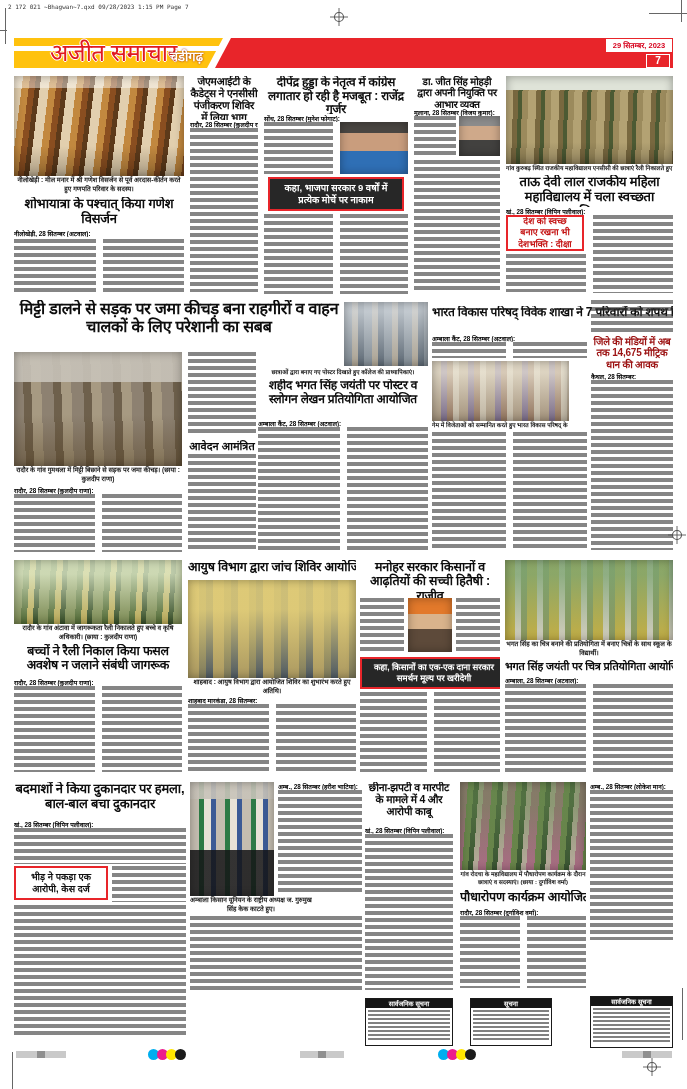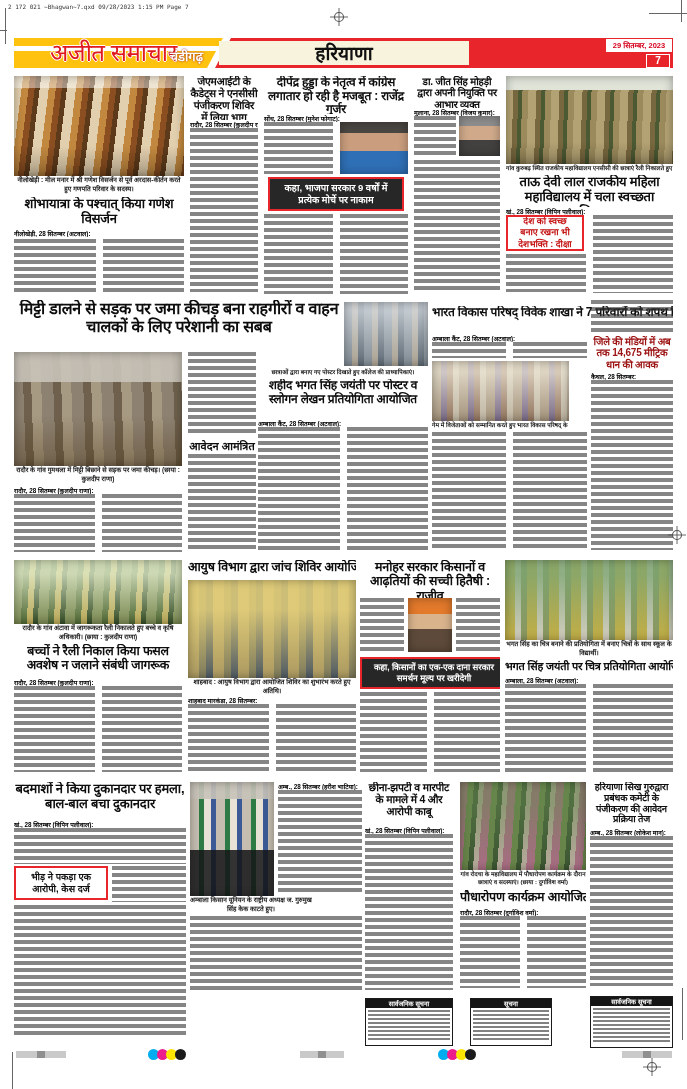--- a/index.html
+++ b/index.html
@@ -95,21 +95,20 @@
     <line x1="12" y1="0" x2="12" y2="24" stroke="#555" stroke-width="1.2"></line>
     <line x1="0" y1="12" x2="24" y2="12" stroke="#555" stroke-width="1.2"></line>
   </svg>
 
   <div class="mast">
     <div class="mast-logo-back"></div>
     <div class="mast-logo">
       <span class="logo-text">अजीत समाचार</span>
       <span class="logo-city">चंडीगढ़</span>
     </div>
-    <div class="mast-center">हरियाणा</div>
     <div class="mast-date">29 सितम्बर, 2023</div>
     <div class="mast-page">7</div>
   </div>
 
   <div class="story" style="left:14px;top:76px;width:170px;height:220px;">
     <div class="photo ph-ganesh" style="height:100px;"></div>
     <div class="cap" style="height:21px;">नीलोखेड़ी : मील मनार में श्री गणेश विसर्जन से पूर्व अरदास-कीर्तन करते हुए गणपति परिवार के सदस्य।</div>
     <div class="hl" style="font-size:13px;height:32px;">शोभायात्रा के पश्चात् किया गणेश विसर्जन</div>
     <div class="dl">नीलोखेड़ी, 28 सितम्बर (अटवाल):</div>
     <div class="cols" style="height:56px;margin-top:2px;">
@@ -294,21 +293,20 @@
     <div class="cap" style="height:20px;font-size:6px;">गांव रोदचा के महाविद्यालय में पौधारोपण कार्यक्रम के दौरान छात्राएं व सदस्याएं। (छाया : दुर्गाविश वर्मा)</div>
     <div class="hl nowrap" style="font-size:12.5px;height:18px;">पौधारोपण कार्यक्रम आयोजित</div>
     <div class="dl">रादौर, 28 सितम्बर (दुर्गाविश वर्मा):</div>
     <div class="cols" style="height:72px;">
       <div class="greek"></div>
       <div class="greek"></div>
     </div>
   </div>
 
   <div class="story" style="left:590px;top:782px;width:83px;height:210px;">
-    <div class="hl" style="font-size:9.5px;height:46px;">हरियाणा सिख गुरुद्वारा प्रबंधक कमेटी के पंजीकरण की आवेदन प्रक्रिया तेज</div>
     <div class="dl">अम्ब., 28 सितम्बर (लोकेश मान):</div>
     <div class="greek" style="height:150px;"></div>
   </div>
 
   <div class="notice" style="left:365px;top:998px;width:88px;height:48px;">
     <div class="nt">सार्वजनिक सूचना</div>
     <div class="nb"></div>
   </div>
   <div class="notice" style="left:470px;top:998px;width:82px;height:48px;">
     <div class="nt">सूचना</div>

